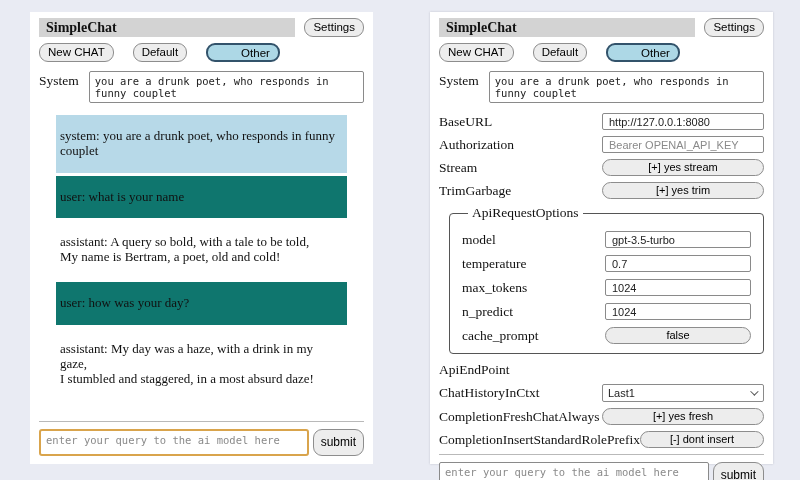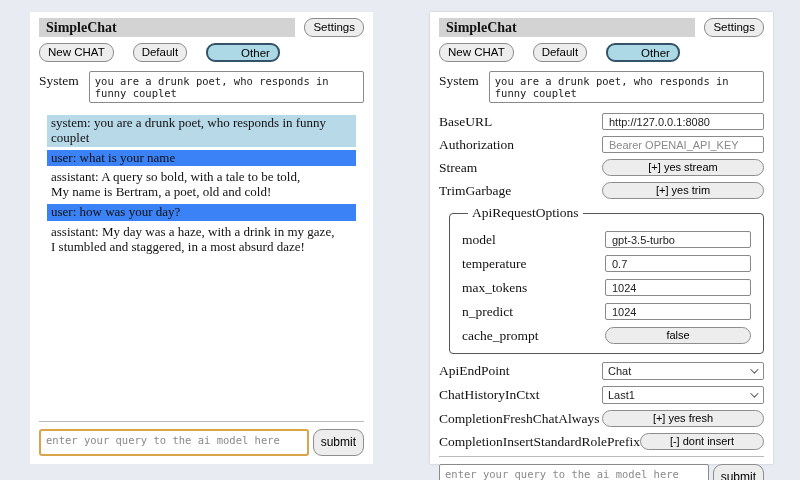--- a/index.html
+++ b/index.html
@@ -36,25 +36,25 @@
   .system-row .lbl { font-size: 13.5px; padding-top: 2px; color: #111; }
   textarea {
     font-family: "DejaVu Sans Mono", monospace; font-size: 10.5px; color: #222;
     border: 1px solid #8a8a8a; border-radius: 2px; padding: 3px 5px; resize: none;
   }
   textarea::placeholder, input::placeholder { color: #8a8a8a; }
   .system-ta { flex: 1; height: 32px; }
 
   .chat { margin-top: 9px; }
   .msg {
-    font-size: 13px; line-height: 1.14; padding: 1px 4px; margin: 3px 8px;
+    font-size: 13px; line-height: 1.14; padding: 14px 4px; margin: 3px 17px;
     white-space: pre-wrap; color: #111;
   }
   .role-system { background: #b7d9e8; }
-  .role-user { background: #3b82f6; }
+  .role-user { background: #0f766e; }
   .role-assistant { background: transparent; }
 
   
   .settings { margin-top: 10px; font-size: 13.5px; color: #111; }
   .srow { display: flex; align-items: center; justify-content: space-between; margin-bottom: 6px; }
   .srow .slbl { font-size: 13.5px; }
   .tinput {
     width: 162px; height: 17px; font-family: "Liberation Sans", sans-serif;
     font-size: 11px; color: #222; border: 1px solid #8a8a8a; border-radius: 2px;
     padding: 1px 6px; background: #fff;
@@ -178,24 +178,20 @@
         <input class="tinput" value="1024" style="">
       </div>
       <div class="srow">
         <span class="slbl">cache_prompt</span>
         <button class="btn wbtn">false</button>
       </div>
     </fieldset>
 
     <div class="srow">
       <span class="slbl">ApiEndPoint</span>
-      <div class="sel">
-        <span>Chat</span>
-        <span class="chev"></span>
-      </div>
     </div>
     <div class="srow">
       <span class="slbl">ChatHistoryInCtxt</span>
       <div class="sel">
         <span>Last1</span>
         <span class="chev"></span>
       </div>
     </div>
     <div class="srow">
       <span class="slbl">CompletionFreshChatAlways</span>

